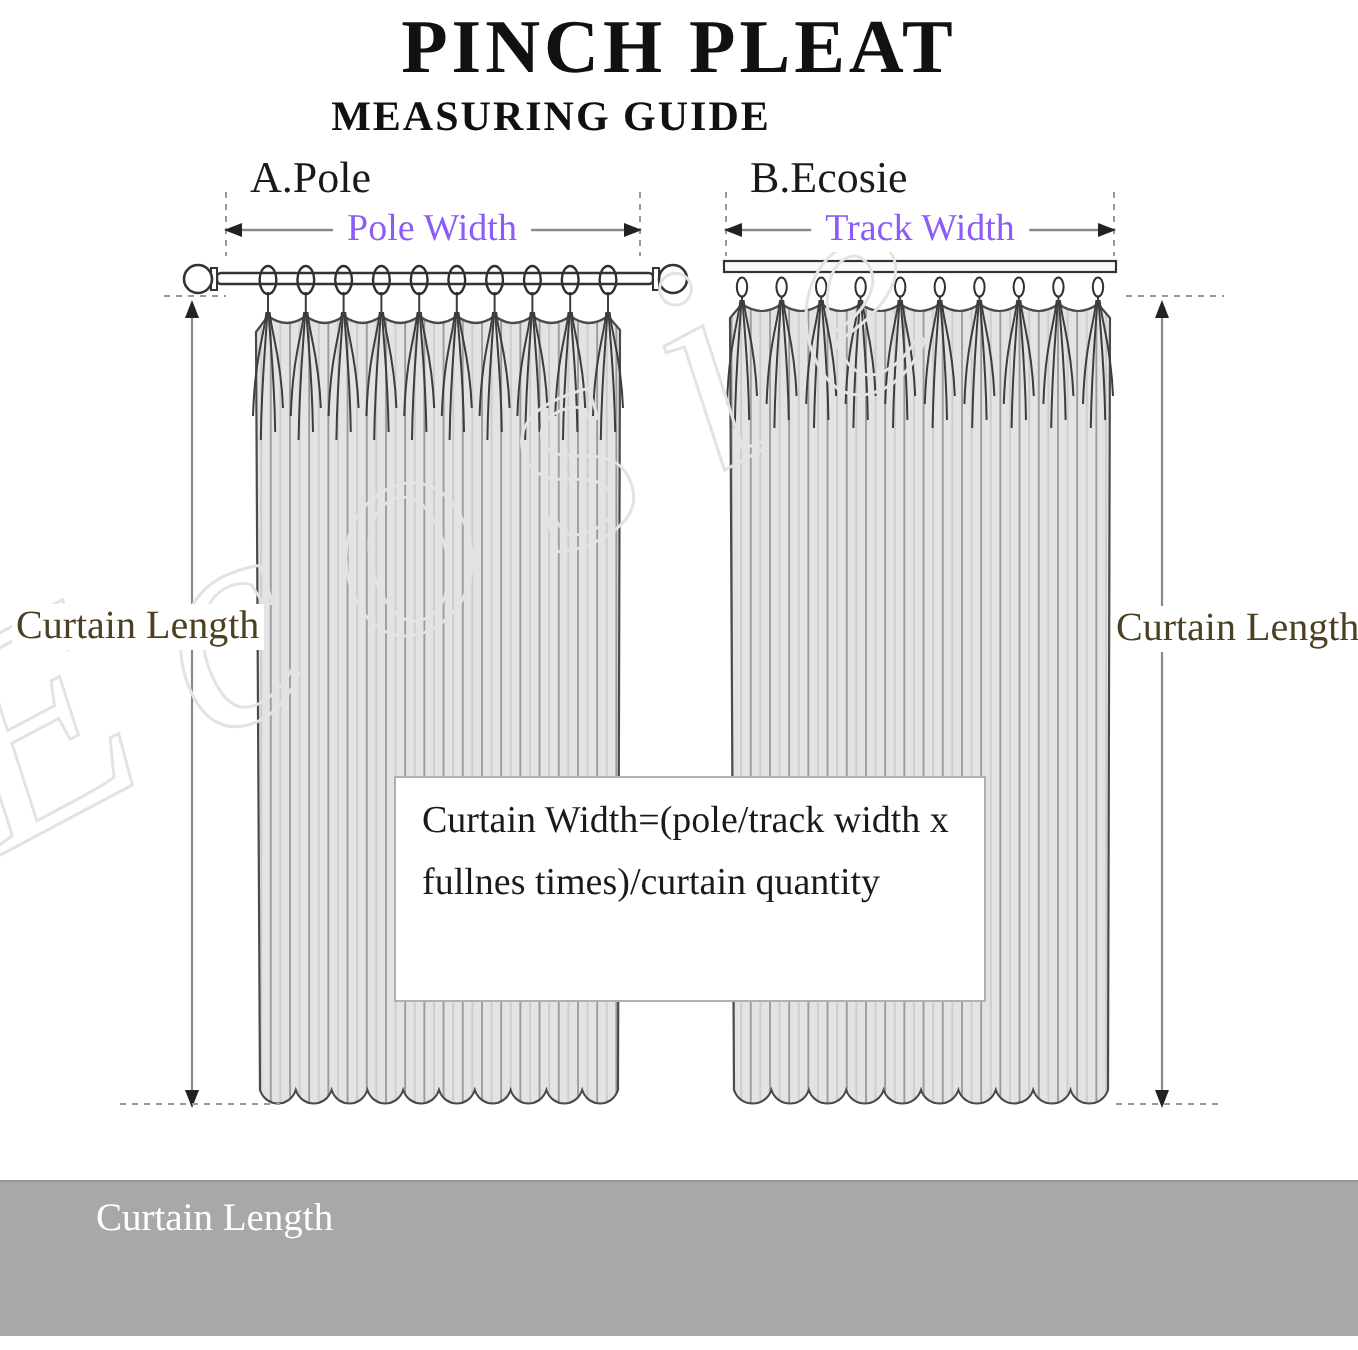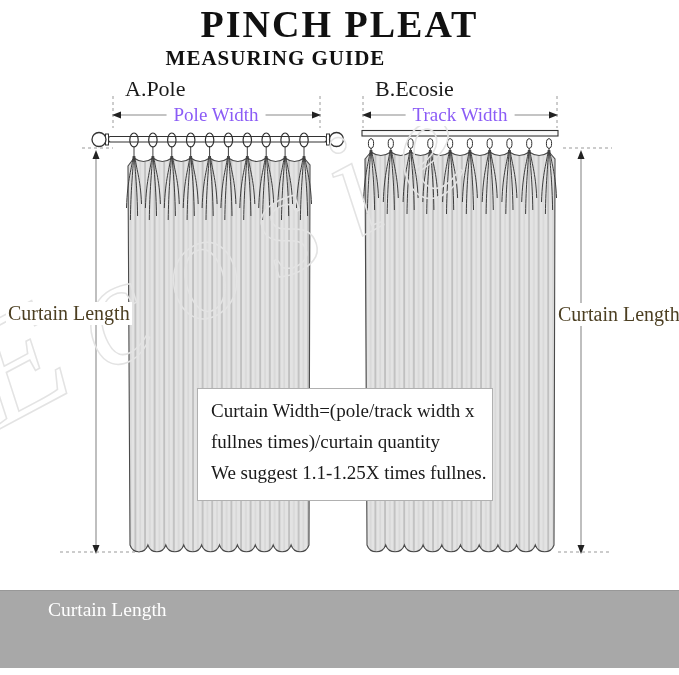--- a/index.html
+++ b/index.html
@@ -201,18 +201,17 @@
 <div class="abs watermark">Ecosie</div>
 
 <div class="abs dim-label" style="left:216px;top:115px;">Pole Width</div>
 <div class="abs dim-label" style="left:460px;top:115px;">Track Width</div>
 <div class="abs len-label" style="left:6px;top:302px;">Curtain Length</div>
 <div class="abs len-label" style="left:556px;top:303px;">Curtain Length</div>
 
 <div class="abs formula-box">
   <span>Curtain Width=(pole/track width x</span>
   <span>fullnes times)/curtain quantity</span>
-  <span>We suggest 1.1-1.25X times fullnes.</span>
 </div>
 
 <div class="abs footer">
   <div class="footer-title">Curtain Length</div>
 </div>
 
 </body></html>

